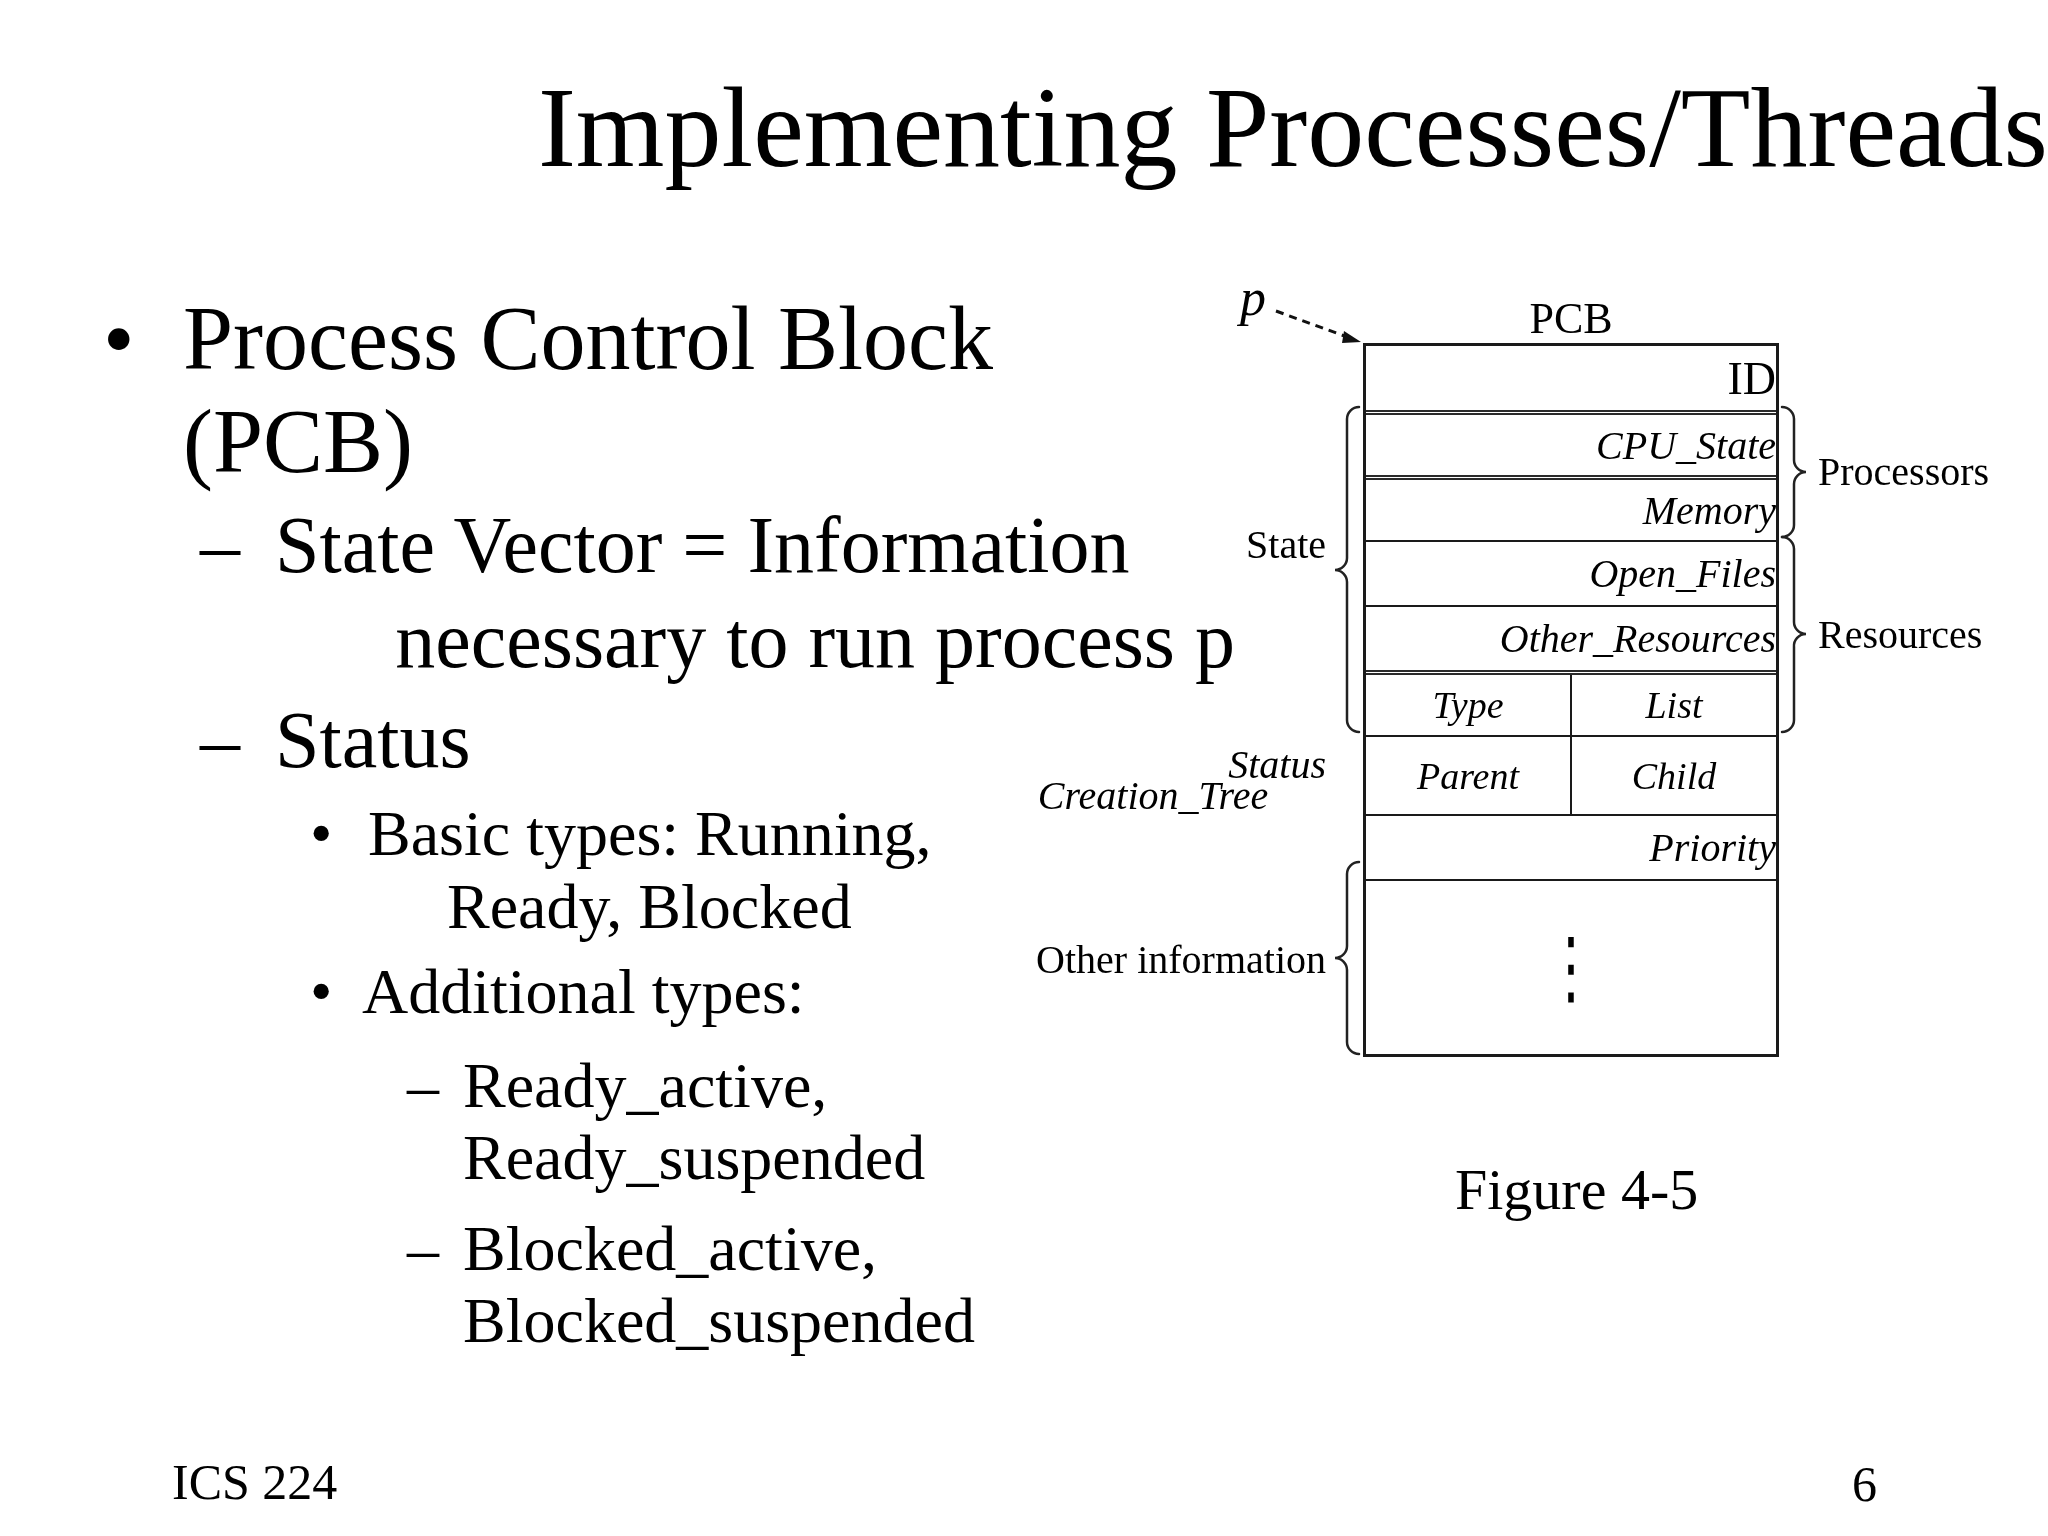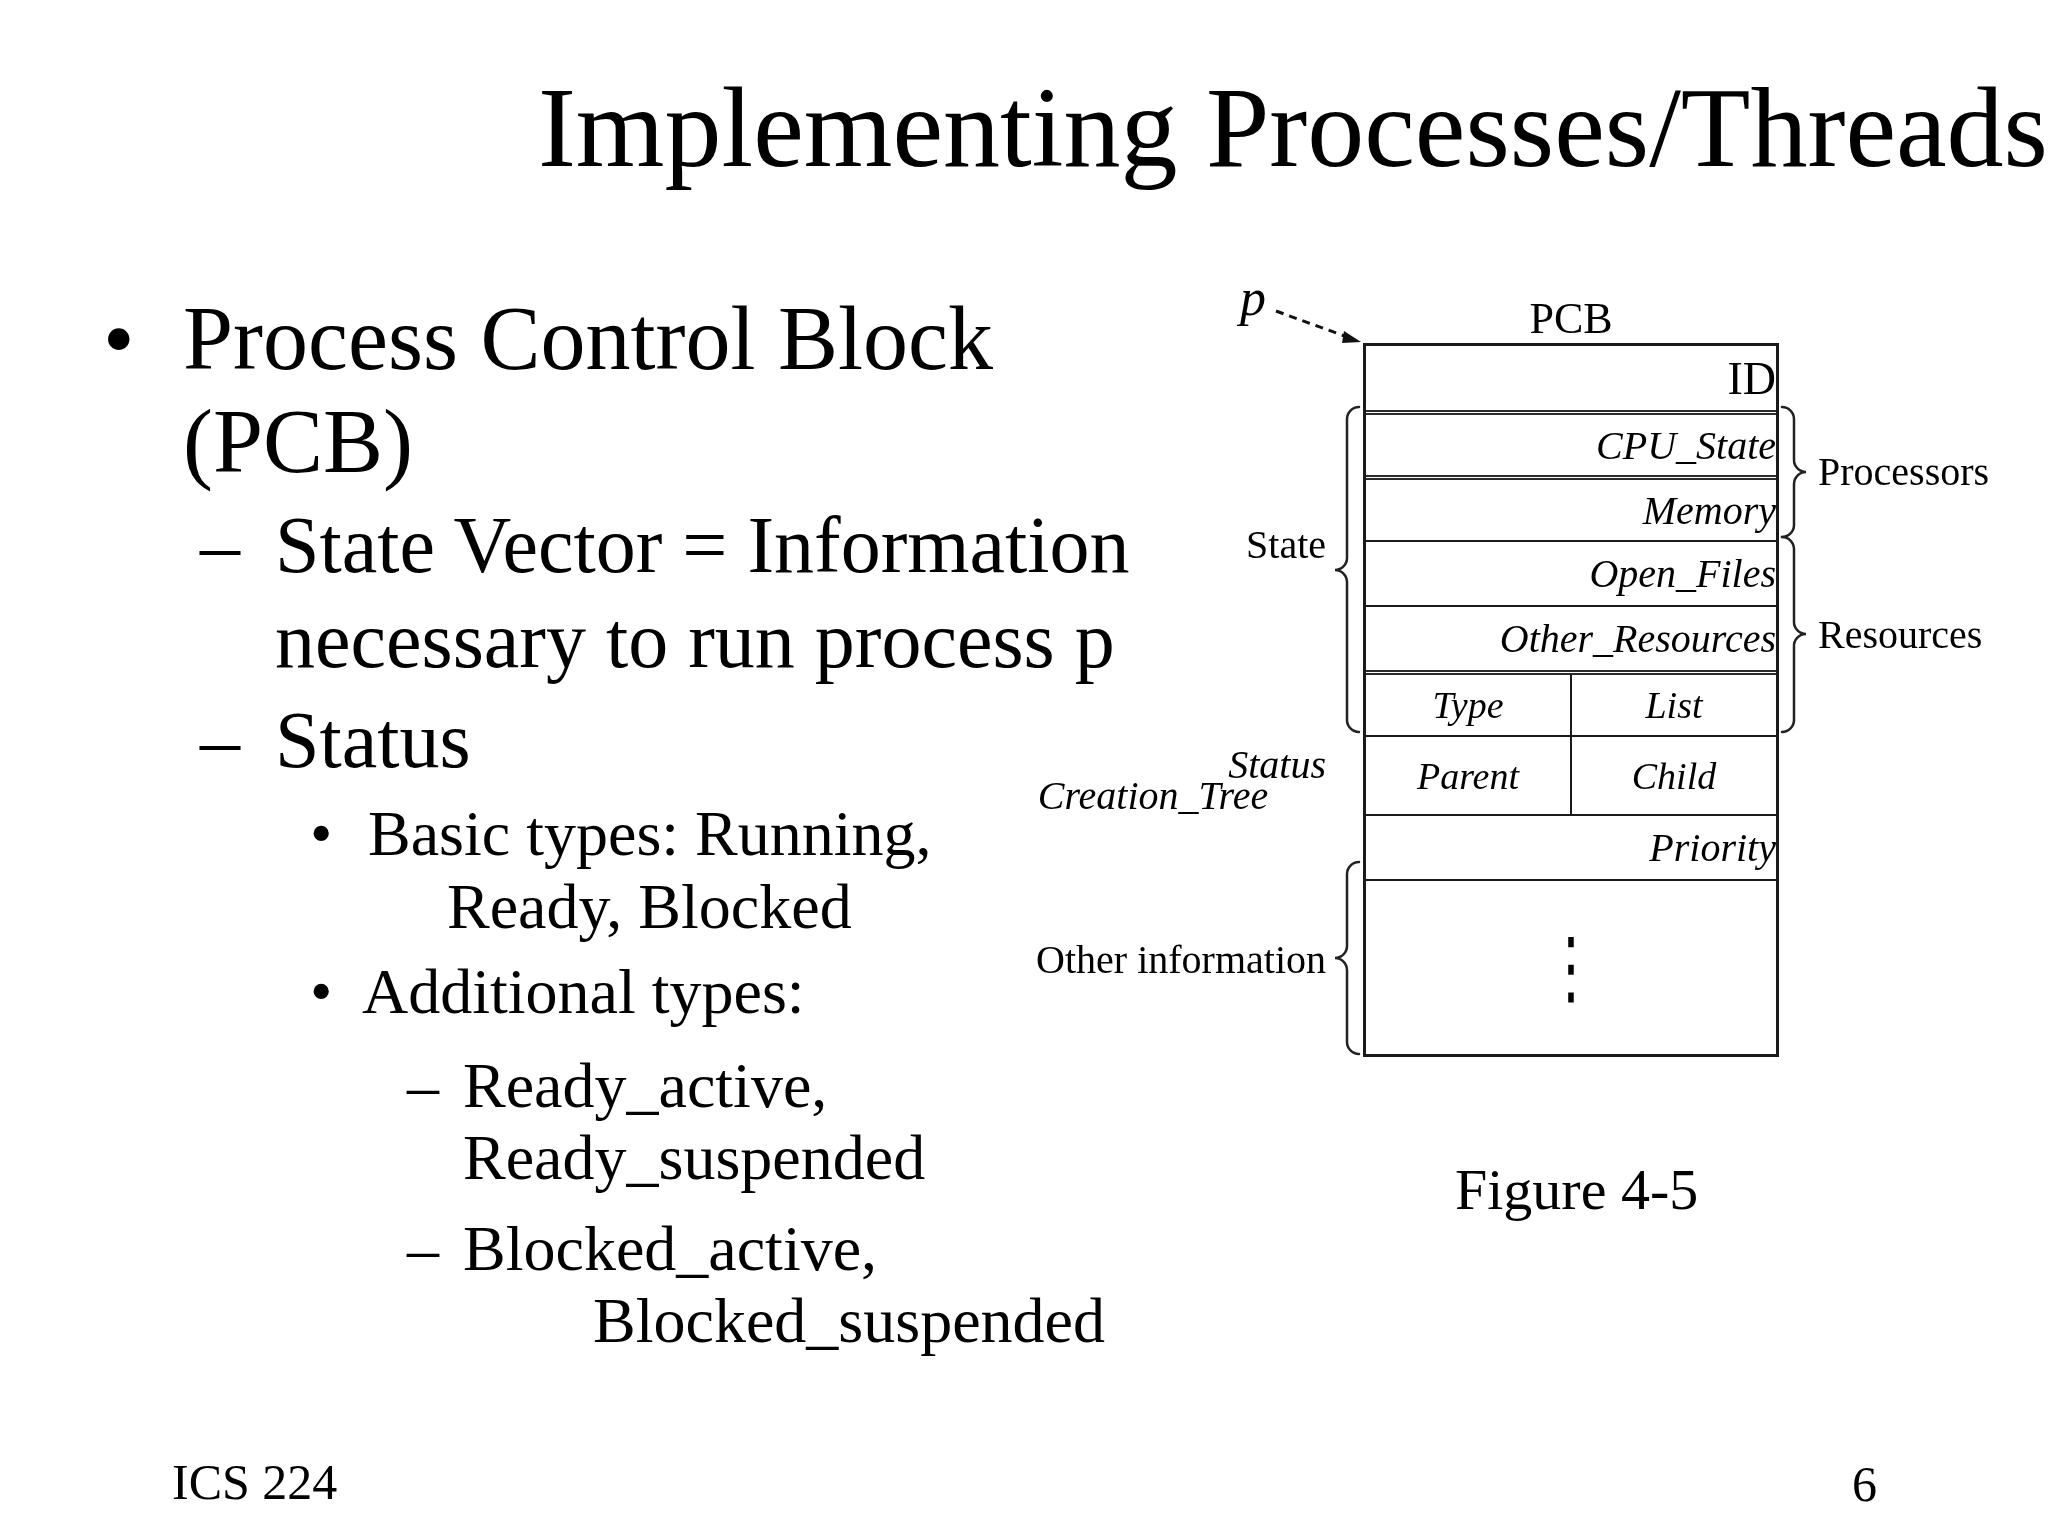--- a/index.html
+++ b/index.html
@@ -52,21 +52,21 @@
 
 <div class="bullet-item lv1" style="top:287px;">
   <span class="marker" style="left:8px;">•</span>
   <span class="bl" style="padding-left:88px;">Process Control Block</span>
   <span class="bl" style="padding-left:88px;">(PCB)</span>
 </div>
 
 <div class="bullet-item lv2" style="top:498px;">
   <span class="marker" style="left:105px;">–</span>
   <span class="bl" style="padding-left:180px;">State Vector = Information</span>
-  <span class="bl" style="padding-left:180px;">necessary to run process p</span>
+  <span class="bl" style="padding-left:180px;text-align:right;">necessary to run process p</span>
 </div>
 
 <div class="bullet-item lv2" style="top:693px;">
   <span class="marker" style="left:105px;">–</span>
   <span class="bl" style="padding-left:180px;">Status</span>
 </div>
 
 <div class="bullet-item lv3" style="top:797px;">
   <span class="marker" style="left:215px;">•</span>
   <span class="bl" style="padding-left:273px;">Basic types: Running,</span>
@@ -80,21 +80,21 @@
 
 <div class="bullet-item lv4" style="top:1050px;">
   <span class="marker" style="left:312px;">–</span>
   <span class="bl" style="padding-left:368px;">Ready_active,</span>
   <span class="bl" style="padding-left:368px;">Ready_suspended</span>
 </div>
 
 <div class="bullet-item lv4" style="top:1213px;">
   <span class="marker" style="left:312px;">–</span>
   <span class="bl" style="padding-left:368px;">Blocked_active,</span>
-  <span class="bl" style="padding-left:368px;text-align:center;">Blocked_suspended</span>
+  <span class="bl" style="padding-left:368px;">Blocked_suspended</span>
 </div>
 
 <div class="pointer-p">p</div>
 <div class="pcb-title">PCB</div>
 
 <div class="pcb-box">
   <div class="row roman" style="height:64px;">
     <span>ID</span>
   </div>
   <div class="row bt-d" style="height:65px;">

